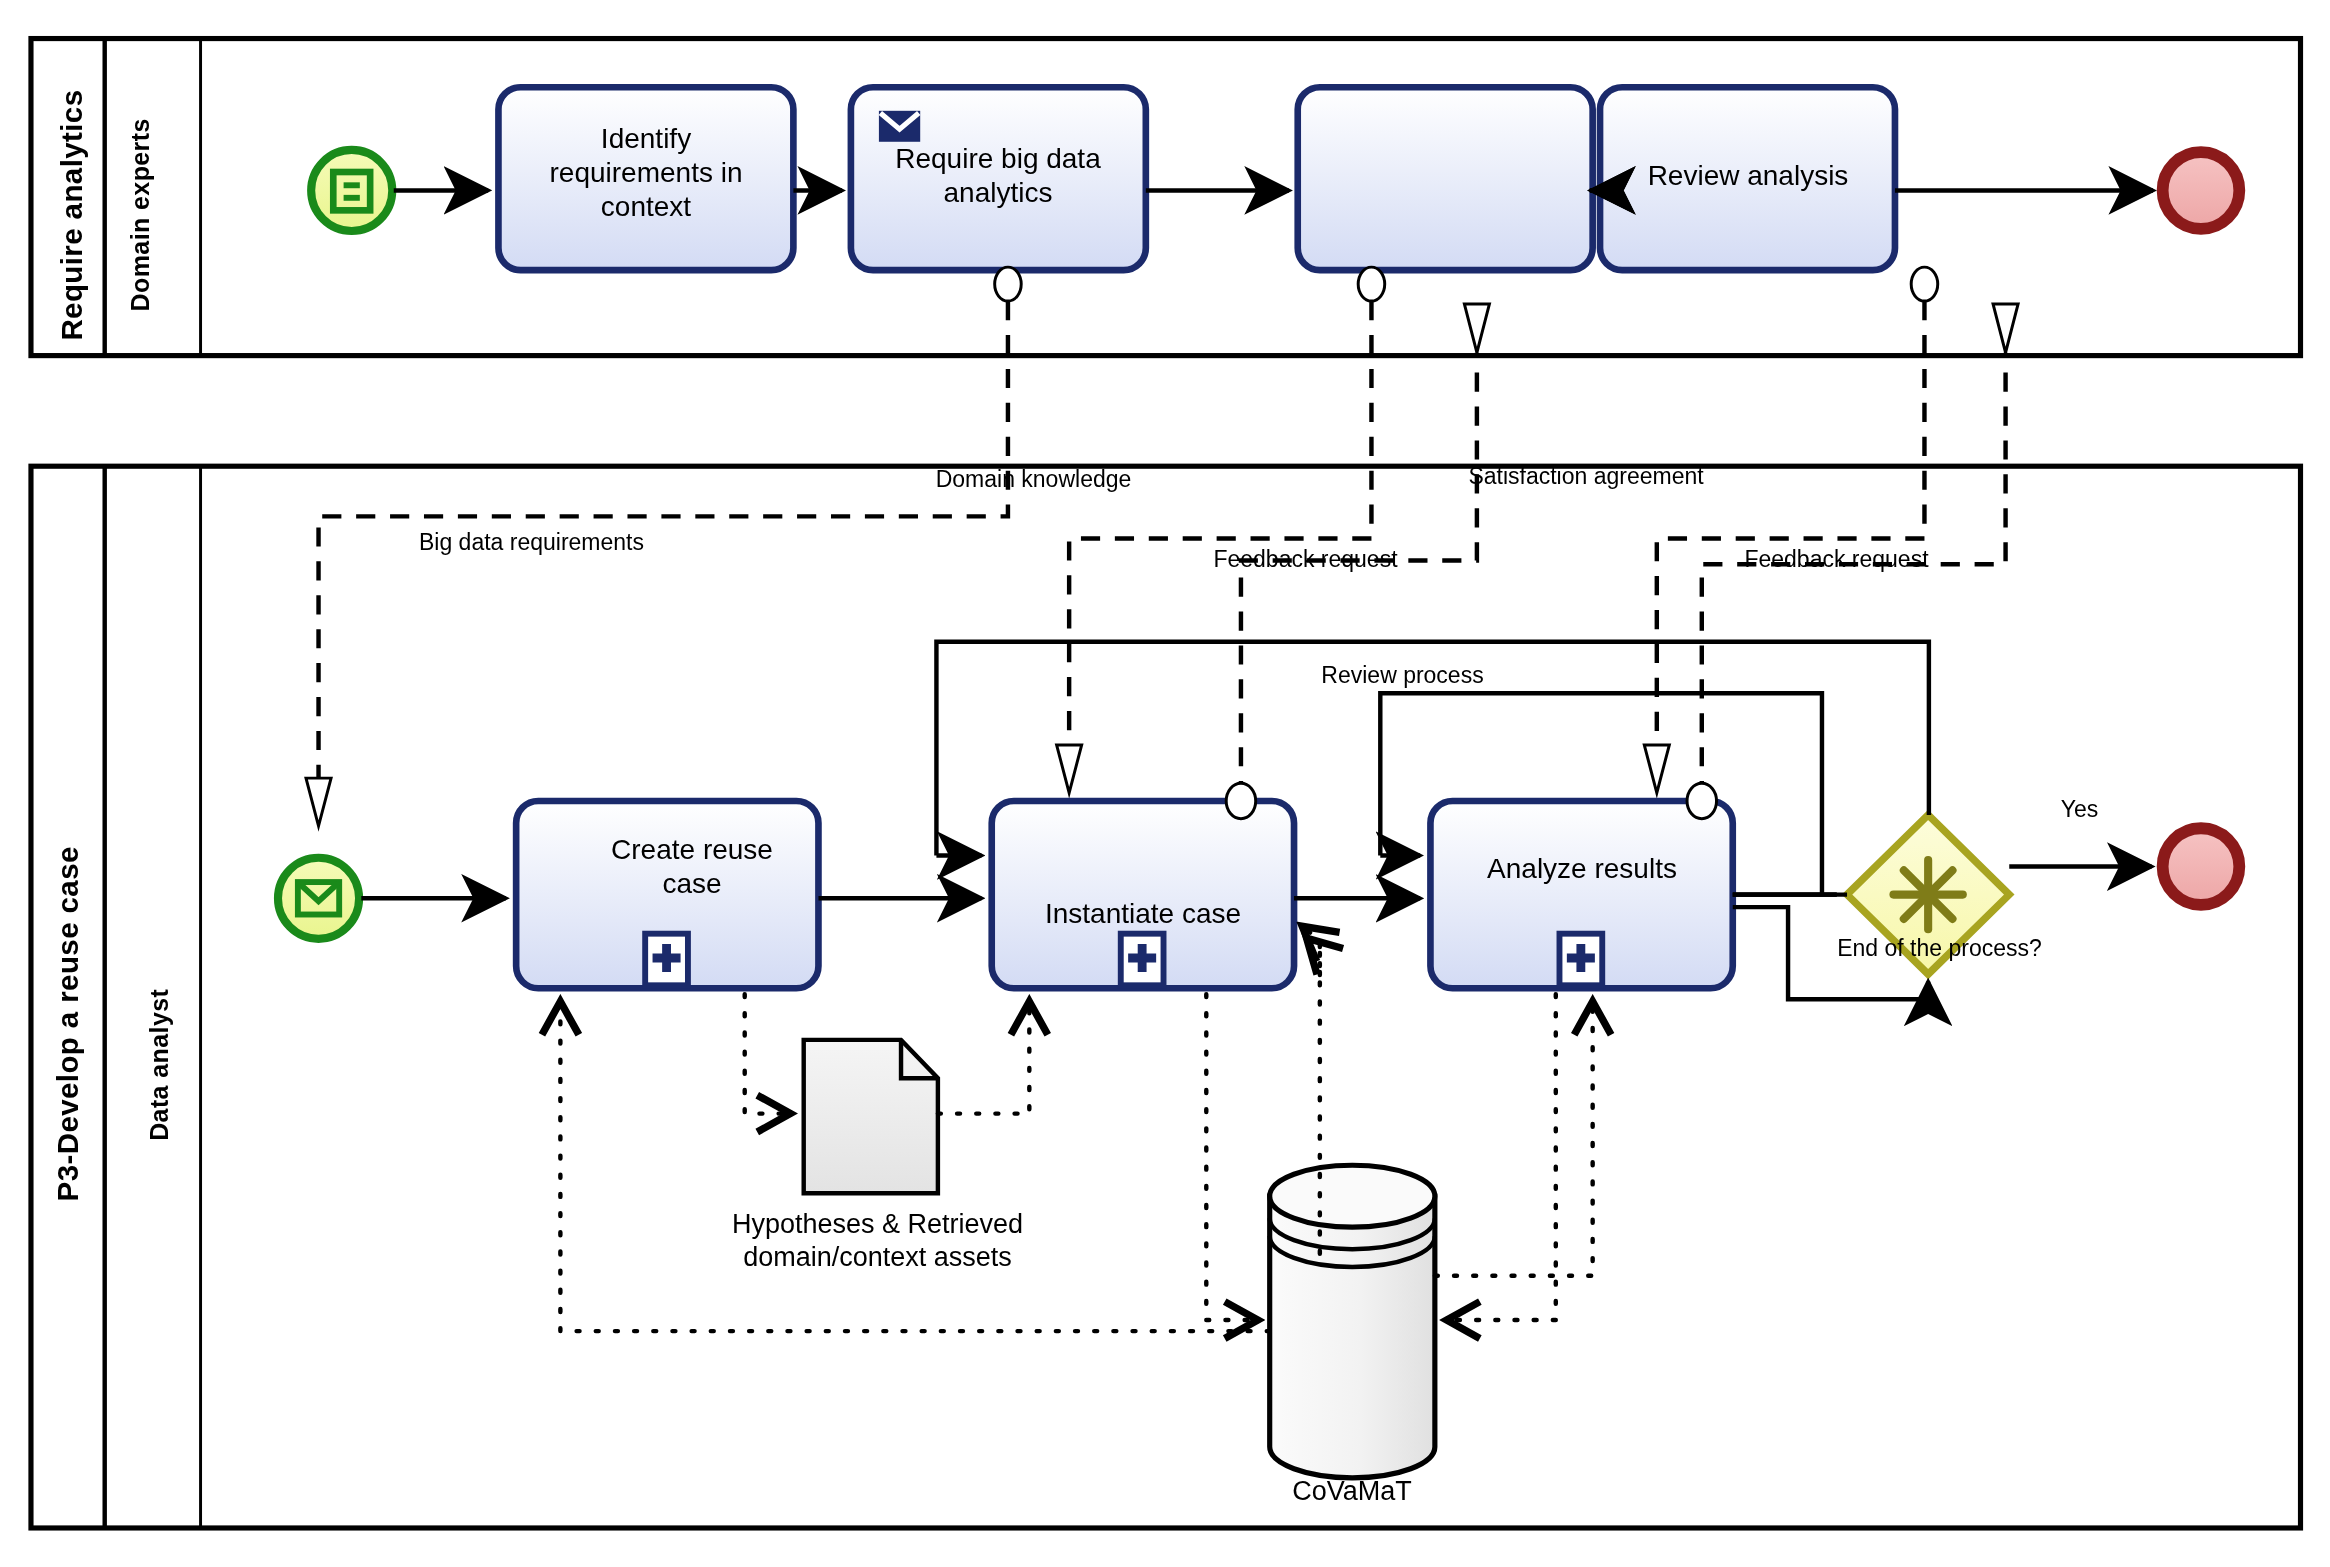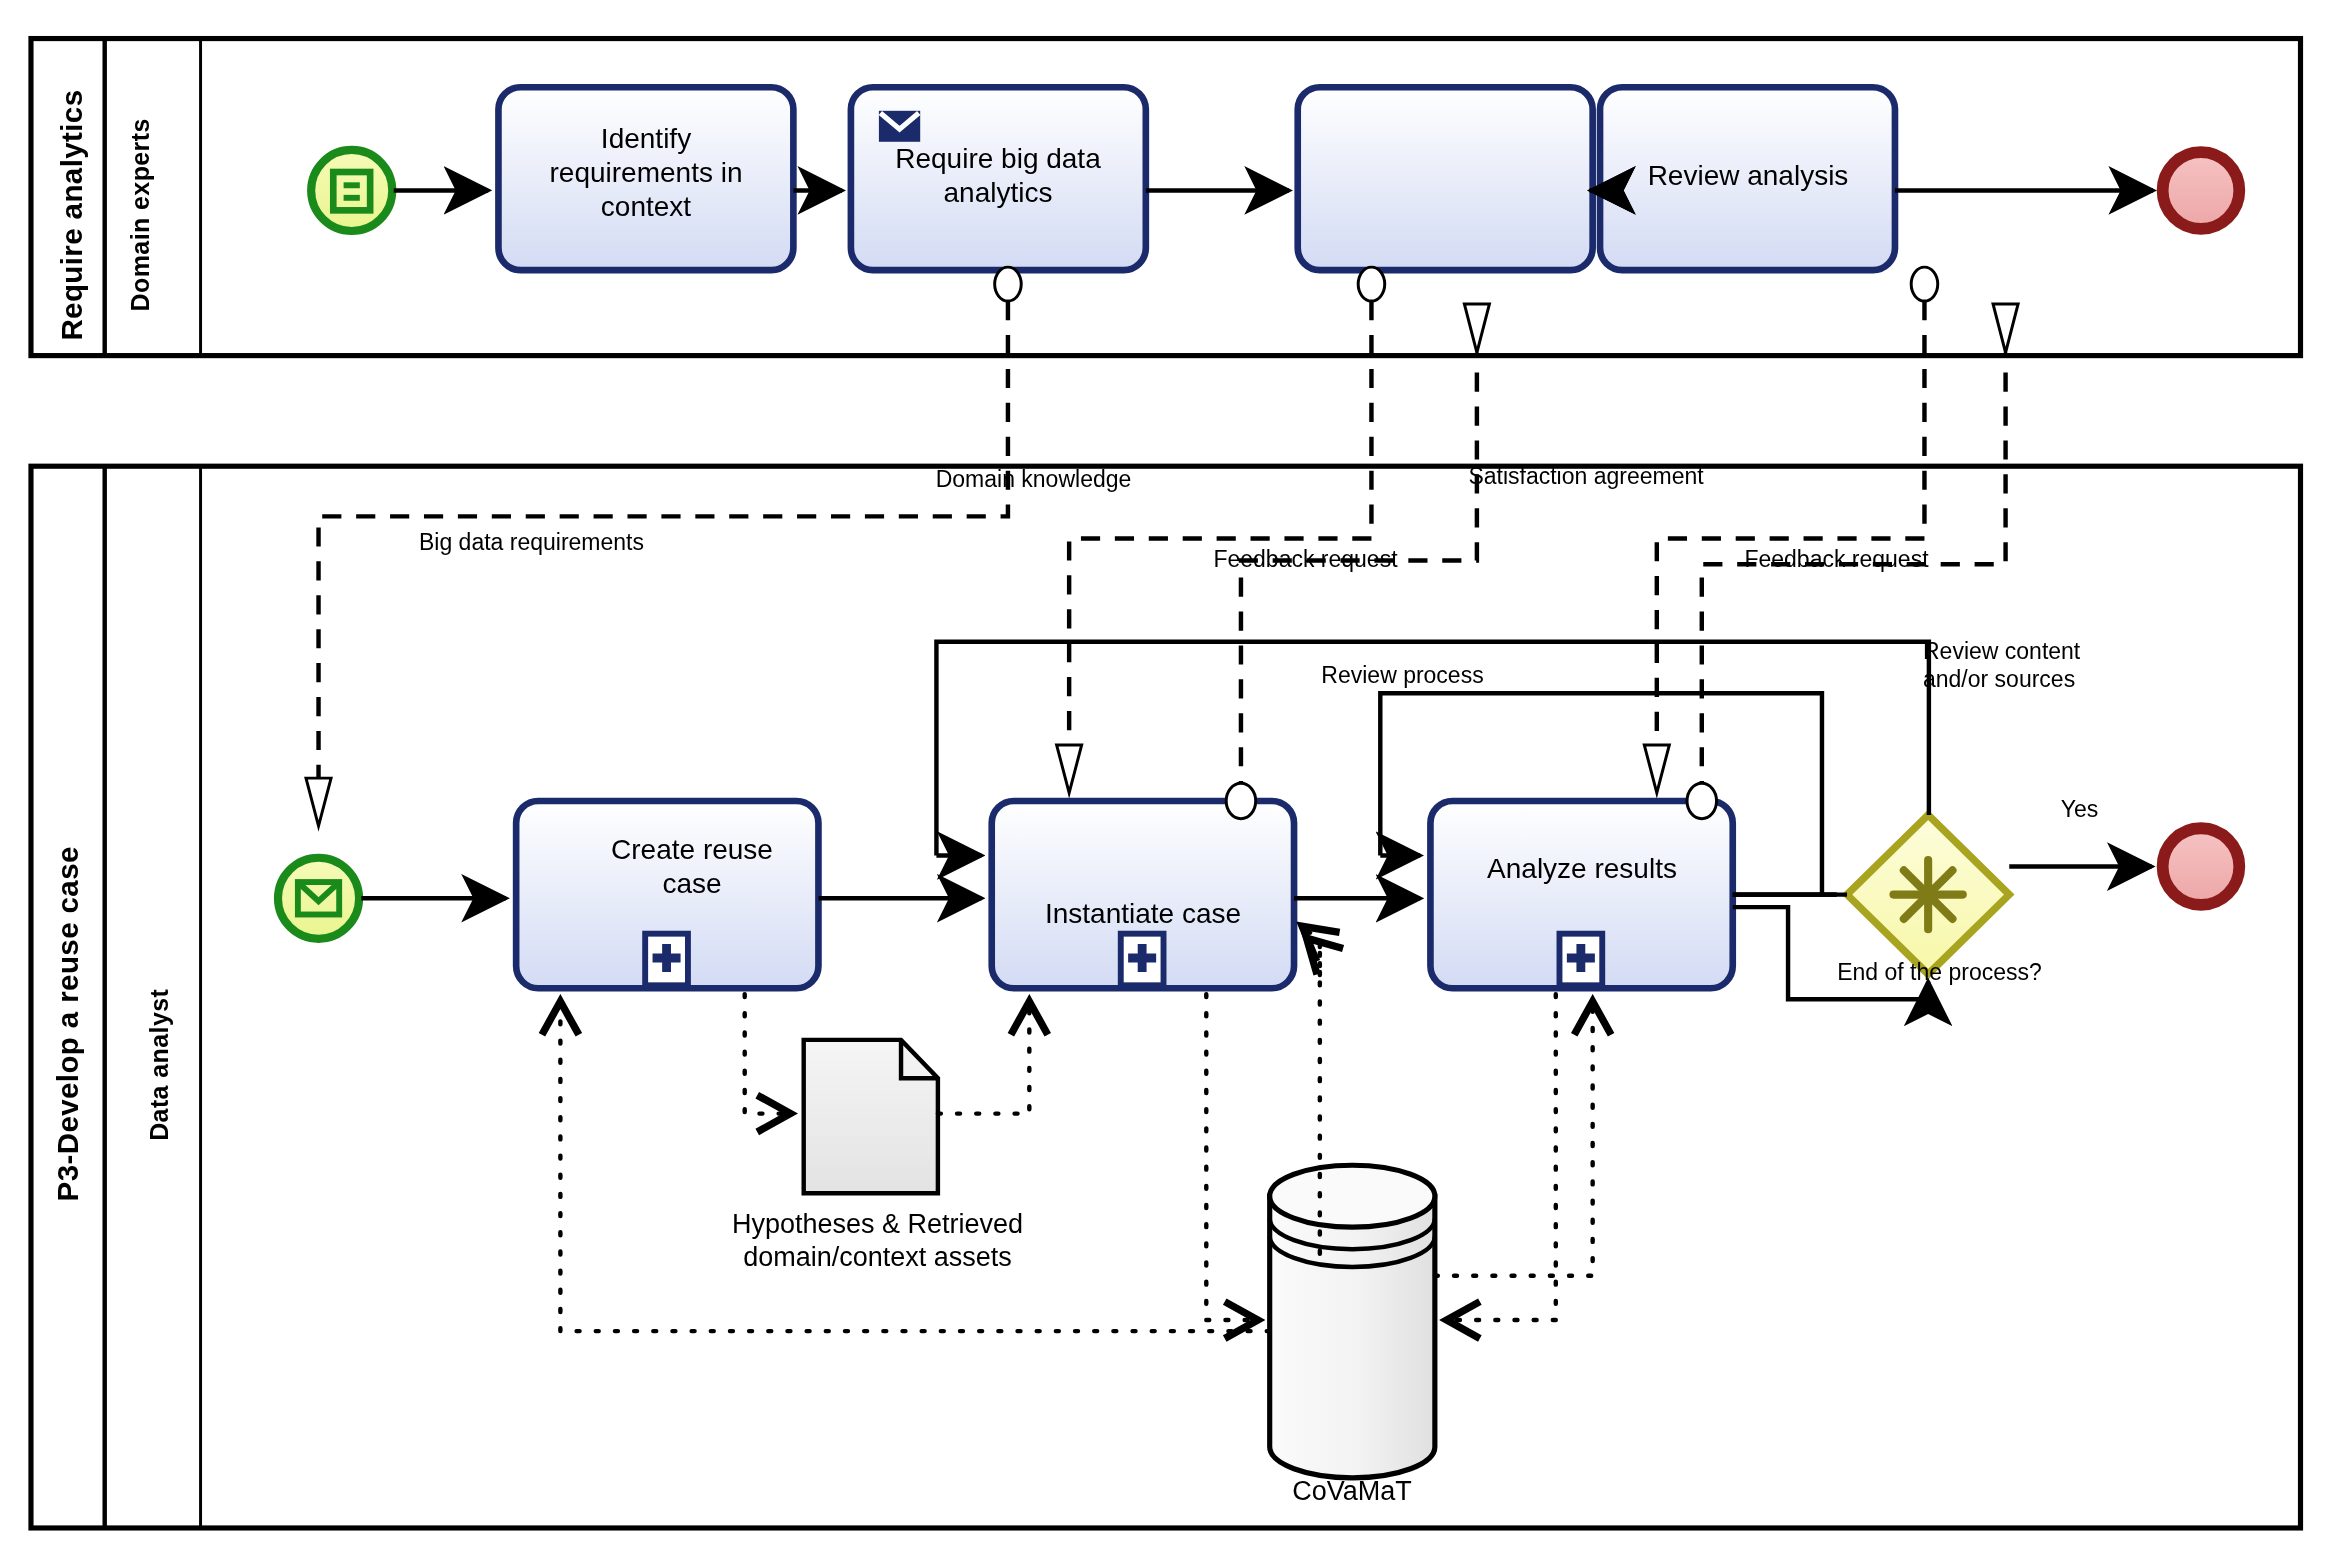--- a/index.html
+++ b/index.html
@@ -282,23 +282,22 @@
   <div class="lbl tasklbl" style="left:858px; top:142px; width:280px;">Require big data<br>analytics</div>
   <div class="lbl tasklbl" style="left:1608px; top:159px; width:280px;">Review analysis</div>
 
   <div class="lbl flowlbl" style="left:288px; top:529px; width:487px;"><span>Big data requirements</span></div>
   <div class="lbl flowlbl" style="left:827px; top:466px; width:413px;"><span>Domain knowledge</span></div>
   <div class="lbl flowlbl" style="left:1099px; top:546px; width:413px;"><span>Feedback request</span></div>
   <div class="lbl flowlbl" style="left:1313px; top:463px; width:546px;"><span>Satisfaction agreement</span></div>
   <div class="lbl flowlbl" style="left:1608px; top:546px; width:457px;"><span>Feedback request</span></div>
 
   <div class="lbl flowlbl" style="left:1196px; top:662px; width:413px;"><span>Review process</span></div>
-  <div class="lbl flowlbl" style="left:1923px; top:638px; width:310px; text-align:left;">Review content<br>and/or sources</div>
   <div class="lbl flowlbl" style="left:2013px; top:796px; width:133px;"><span>Yes</span></div>
-  <div class="lbl flowlbl" style="left:1711px; top:959px; width:457px;"><span>End of the process?</span></div>
+  <div class="lbl flowlbl" style="left:1711px; top:935px; width:457px;"><span>End of the process?</span></div>
 
   <div class="lbl tasklbl" style="left:548px; top:833px; width:288px;">Create reuse<br>case</div>
   <div class="lbl tasklbl" style="left:999px; top:865px; width:288px;margin-top:32px;">Instantiate case</div>
   <div class="lbl tasklbl" style="left:1438px; top:852px; width:288px;">Analyze results</div>
 
   <div class="lbl artlbl" style="left:686px; top:1208px; width:383px;">Hypotheses &amp; Retrieved<br>domain/context assets</div>
   <div class="lbl artlbl" style="left:1234px; top:1475px; width:236px;"><span>CoVaMaT</span></div>
 
 </div>
 

